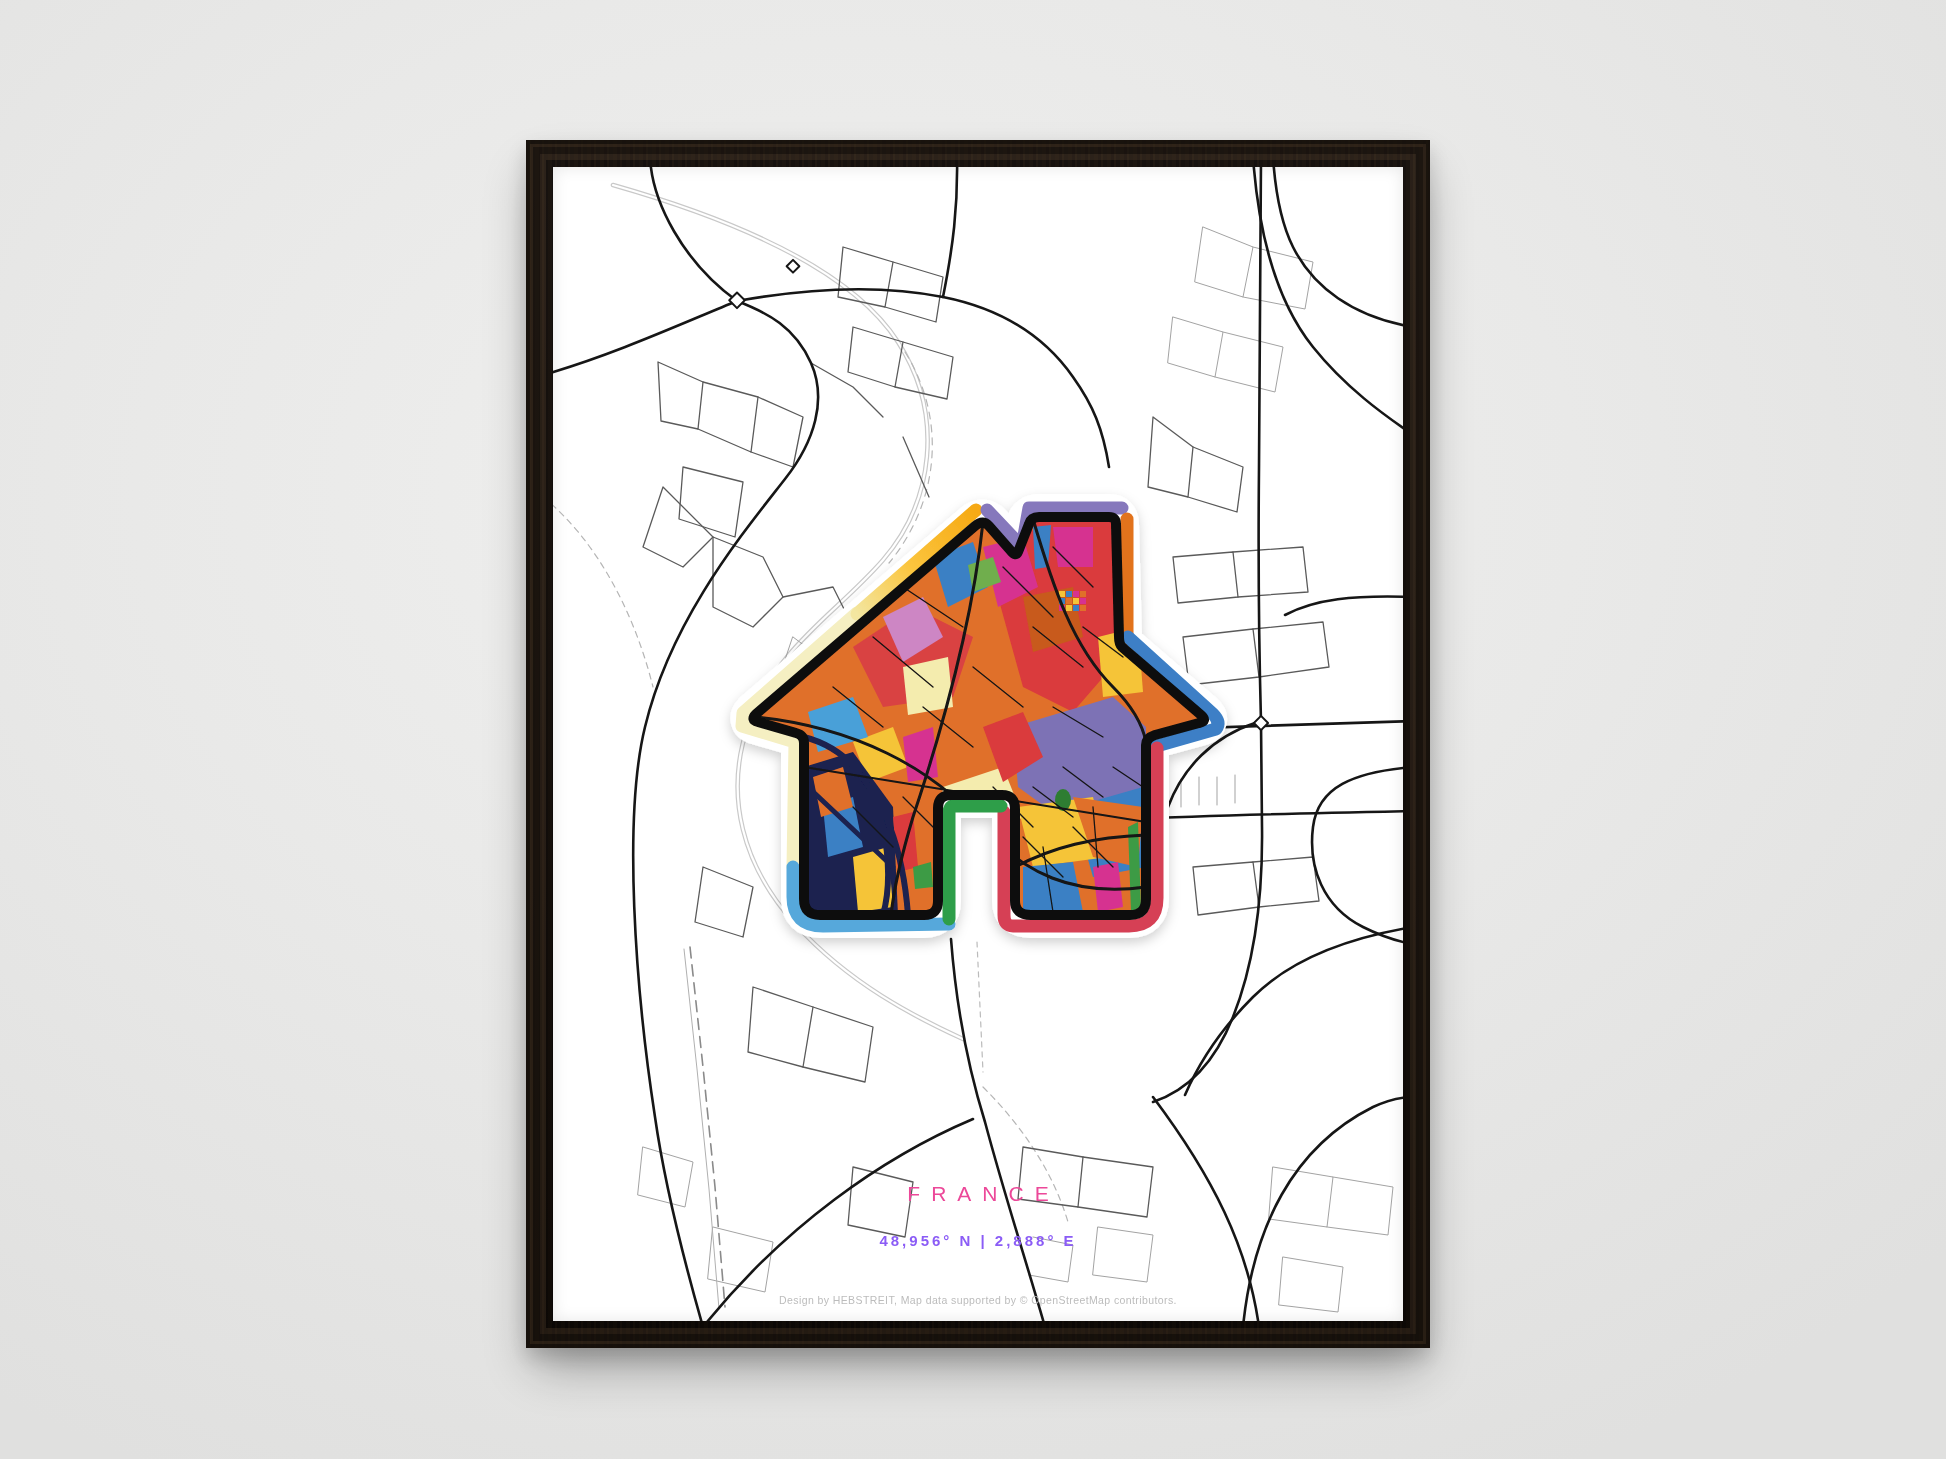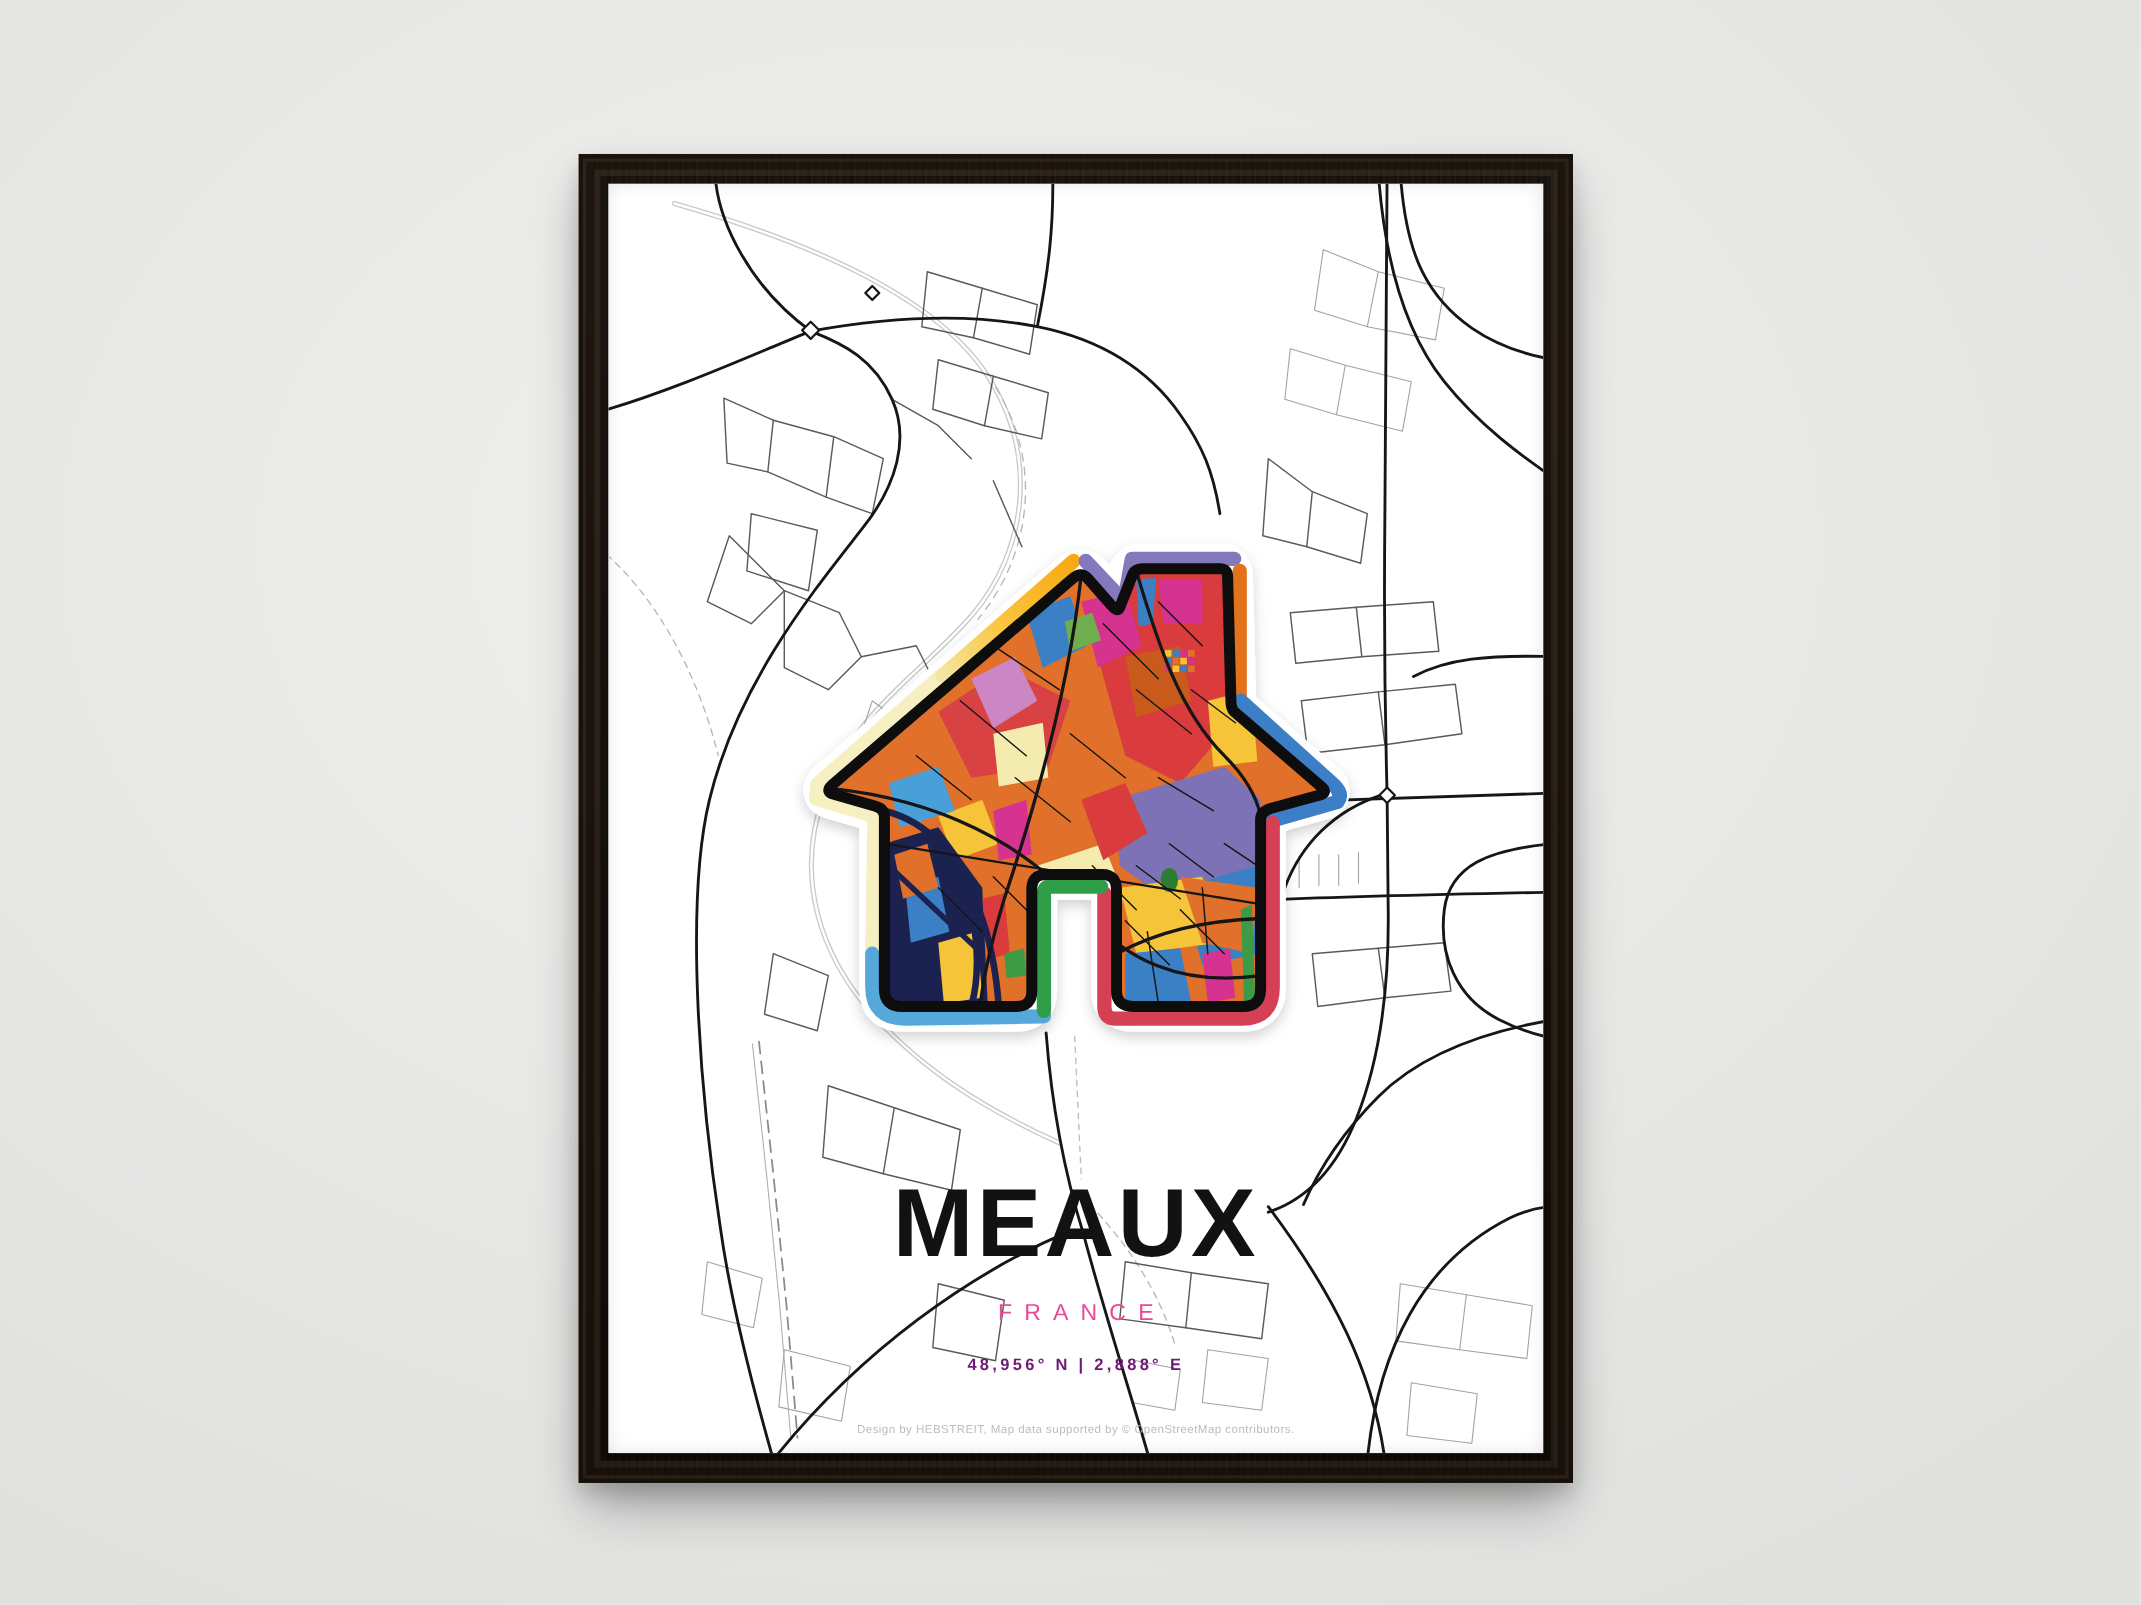--- a/index.html
+++ b/index.html
@@ -21,21 +21,21 @@
       0 10px 18px rgba(0,0,0,.15);}
   .paper{position:absolute;left:27px;top:27px;right:27px;bottom:27px;background:#ffffff;
     box-shadow:inset 0 0 16px rgba(0,0,0,.10);overflow:hidden;}
   .art{position:absolute;left:0;top:0;width:850px;height:1154px;}
   .titleblock{position:absolute;left:0;right:0;top:0;height:100%;pointer-events:none;}
   .title{position:absolute;left:0;right:0;top:901px;text-align:center;
     font-size:88px;line-height:1;font-weight:700;letter-spacing:3px;color:#121212;}
   .subtitle{position:absolute;left:0;right:0;top:1016px;text-align:center;
     font-size:21px;line-height:1;font-weight:400;letter-spacing:11px;text-indent:11px;color:#ec4899;}
   .coords{position:absolute;left:0;right:0;top:1066px;text-align:center;
-    font-size:15px;line-height:1;font-weight:700;letter-spacing:3px;color:#701a75;}
+    font-size:15px;line-height:1;font-weight:700;letter-spacing:3px;color:#8b5cf6;}
   .credit{position:absolute;left:0;right:0;top:1128px;text-align:center;
     font-size:10.5px;line-height:1;font-weight:400;letter-spacing:.4px;color:#bcbcbc;}
 </style>
 </head>
 <body>
 
 <div class="wall">
   <div class="frame">
     <div class="paper">
 
@@ -238,21 +238,20 @@
                   <path d="M 540 640 L 545 700"></path>
               </g>
             </g>
           </g>
 
           <path fill="none" stroke-width="10" stroke-linejoin="round" stroke-linecap="round" d="M 203 547 L 422 359 Q 430 352 436 359 L 458 384 Q 463 390 465 385 L 476 357 Q 478 350 486 350 L 556 350 Q 563 350 563 357 L 566 470 Q 566 477 569 480 L 648 548 Q 655 554 646 556 L 602 568 Q 593 571 593 578 L 593 732 Q 593 748 577 748 L 478 748 Q 462 748 462 734 L 462 642 Q 462 628 449 628 L 398 628 Q 385 628 385 641 L 385 734 Q 385 748 371 748 L 267 748 Q 251 748 251 732 L 251 576 Q 251 568 243 566 L 205 555 Q 197 553 203 547 Z" stroke="#0d0d0d"></path>
         </g>
       </svg>
 
       <div class="titleblock">
-        <div class="title">MEAUX</div>
         <div class="subtitle">FRANCE</div>
         <div class="coords">48,956° N | 2,888° E</div>
         <div class="credit">Design by HEBSTREIT, Map data supported by © OpenStreetMap contributors.</div>
       </div>
 
     </div>
   </div>
 </div>
 
 </body></html>

